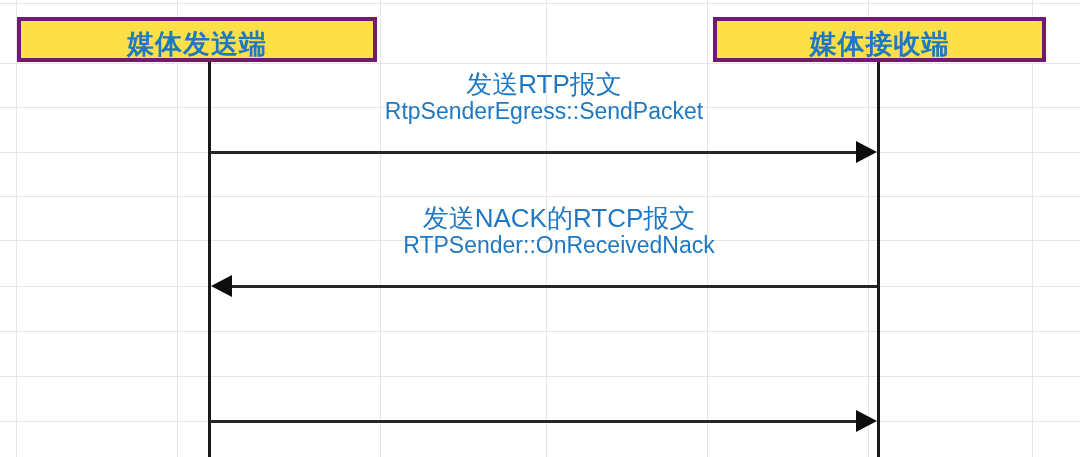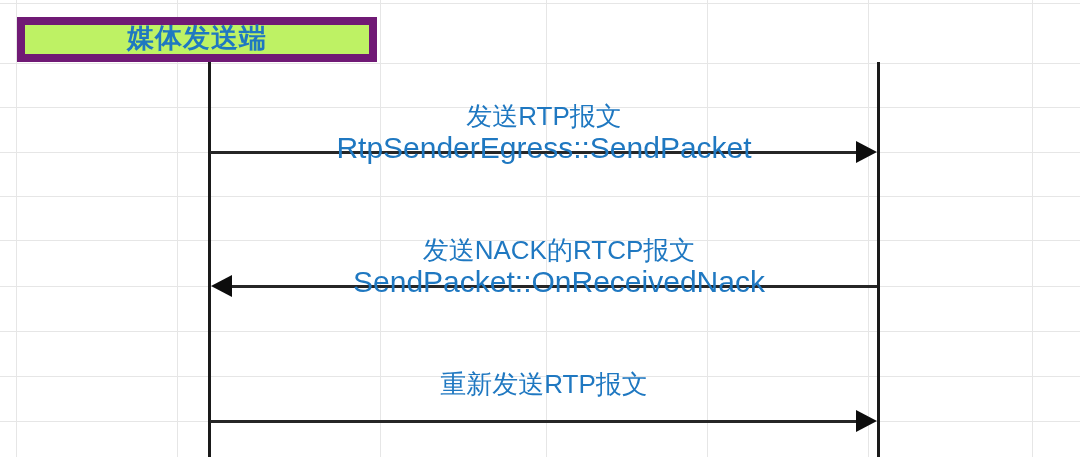--- a/index.html
+++ b/index.html
@@ -35,24 +35,24 @@
     position: absolute;
     top: 0;
     height: 457px;
     width: 1px;
     background: #e6e6e6;
   }
   
   .participant {
     position: absolute;
     box-sizing: border-box;
-    background: #bef264;
-    border: 8px solid #701a75;
+    background: #fde047;
+    border: 4px solid #701a75;
     display: flex;
-    align-items: flex-start;
+    align-items: flex-end;
     justify-content: center;
   }
   .participant-label {
     color: #1f78c1;
     font-size: 27px;
     font-weight: bold;
     letter-spacing: 1px;
     line-height: 1;
     white-space: nowrap;
   }
@@ -83,27 +83,26 @@
   }
   .msg-arrow-head.left {
     border-right: 21px solid #0d0d0d;
   }
   .msg-labels {
     position: absolute;
     text-align: center;
     color: #1f78c1;
     line-height: 1.12;
     white-space: nowrap;
-    margin-top: 32px;
   }
   .msg-line-1 {
     font-size: 26px;
   }
   .msg-line-2 {
-    font-size: 30px;
+    font-size: 23px;
   }
 </style>
 </head>
 <body>
 
 <div id="canvas">
 
   <div class="grid-layer">
     <div class="grid-line-h" style="top:3px"></div>
     <div class="grid-line-h" style="top:63px"></div>
@@ -125,40 +124,42 @@
     <div class="grid-line-v" style="left:1032px"></div>
   </div>
 
   <div class="lifeline" style="left:208px; top:62px; height:395px;"></div>
   <div class="lifeline" style="left:877px; top:62px; height:395px;"></div>
 
   <div class="participant" style="left:17px; top:17px; width:360px; height:45px;">
     <span class="participant-label">媒体发送端</span>
   </div>
 
+  <div class="participant" style="left:713px; top:17px; width:333px; height:45px;">
+    <span class="participant-label">媒体接收端</span>
+  </div>
 
   <div class="message">
     <div class="msg-arrow-line" style="left:210px; top:151px; width:655px;"></div>
     <div class="msg-arrow-head right" style="left:856px; top:141px;"></div>
     <div class="msg-labels" style="left:210px; top:70px; width:668px;">
       <div class="msg-line-1">发送RTP报文</div>
       <div class="msg-line-2">RtpSenderEgress::SendPacket</div>
     </div>
   </div>
 
   <div class="message">
     <div class="msg-arrow-line" style="left:222px; top:285px; width:655px;"></div>
     <div class="msg-arrow-head left" style="left:211px; top:275px;"></div>
     <div class="msg-labels" style="left:225px; top:204px; width:668px;">
       <div class="msg-line-1">发送NACK的RTCP报文</div>
-      <div class="msg-line-2">SendPacket::OnReceivedNack</div>
+      <div class="msg-line-2">RTPSender::OnReceivedNack</div>
     </div>
   </div>
 
   <div class="message">
     <div class="msg-arrow-line" style="left:210px; top:420px; width:655px;"></div>
     <div class="msg-arrow-head right" style="left:856px; top:410px;"></div>
     <div class="msg-labels" style="left:210px; top:338px; width:668px;">
-      <div class="msg-line-1">重新发送RTP报文</div>
     </div>
   </div>
 
 </div>
 
 </body></html>

